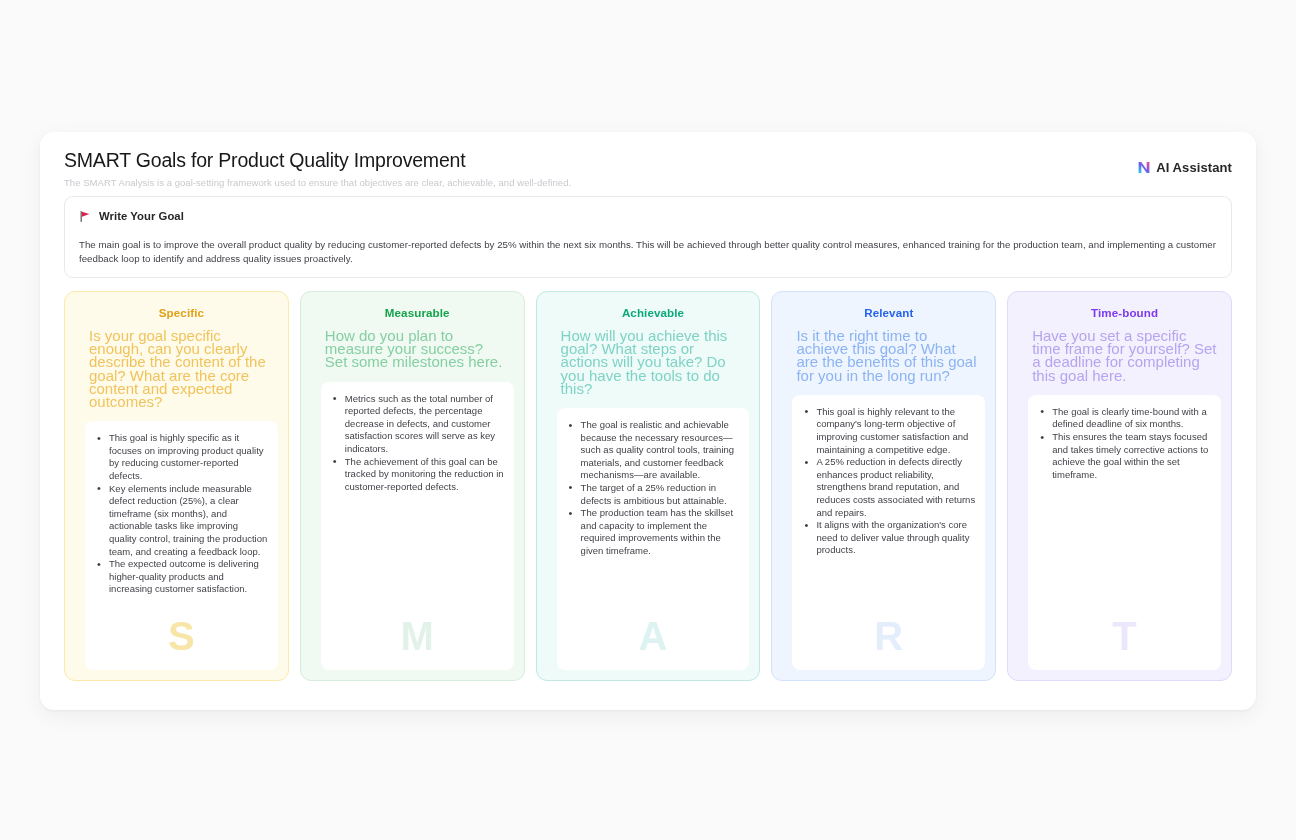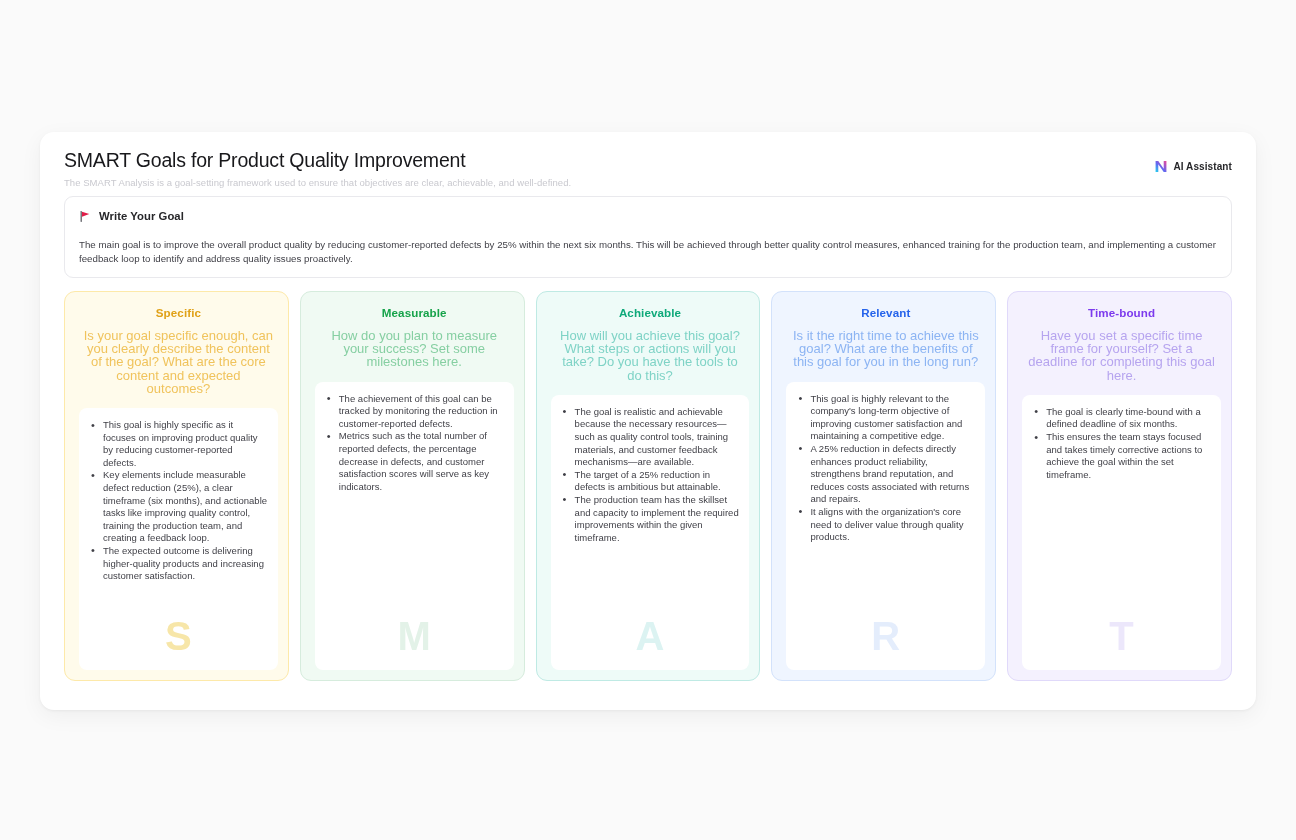--- a/index.html
+++ b/index.html
@@ -50,21 +50,21 @@
 
   #ai-badge {
     position: absolute;
     right: 0;
     top: 12px;
     display: flex;
     align-items: center;
     gap: 5px;
   }
   #ai-badge .ai-label {
-    font-size: 10px;
+    font-size: 13px;
     font-weight: 600;
     color: #27272a;
     letter-spacing: 0.1px;
   }
   .ai-mark { width: 14px; height: 13px; display: block; }
 
   
   #goal-box {
     position: absolute;
     left: 24px;
@@ -106,36 +106,35 @@
     width: 1168px;
     height: 390px;
     display: flex;
     gap: 11px;
   }
   .smart-card {
     position: relative;
     flex: 1 1 0;
     border-radius: 11px;
     border: 1px solid;
-    padding: 14px 10px 10px 14px;
+    padding: 14px 10px 10px 20px;
     display: flex;
     flex-direction: column;
     overflow: hidden;
   }
   .card-title {
     text-align: center;
     font-size: 11.6px;
     font-weight: 700;
     letter-spacing: 0.1px;
     line-height: 14px;
   }
   .card-prompt {
     margin-top: 9px;
-    text-align: center;
-    font-size: 13px;
+    font-size: 15px;
     line-height: 13.2px;
     padding: 0 4px;
   }
   .card-body {
     position: relative;
     margin-top: 13px;
     flex: 1 1 auto;
     background: #ffffff;
     border-radius: 8px;
     padding: 11px 10px 10px 10px;
@@ -259,22 +258,22 @@
             <li>The expected outcome is delivering higher-quality products and increasing customer satisfaction.</li>
           </ul>
           <div class="watermark">S</div>
         </div>
       </div>
       <div class="smart-card theme-measurable">
         <div class="card-title">Measurable</div>
         <div class="card-prompt">How do you plan to measure your success? Set some milestones here.</div>
         <div class="card-body">
           <ul>
+            <li>Metrics such as the total number of reported defects, the percentage decrease in defects, and customer satisfaction scores will serve as key indicators.</li>
             <li>The achievement of this goal can be tracked by monitoring the reduction in customer-reported defects.</li>
-            <li>Metrics such as the total number of reported defects, the percentage decrease in defects, and customer satisfaction scores will serve as key indicators.</li>
           </ul>
           <div class="watermark">M</div>
         </div>
       </div>
       <div class="smart-card theme-achievable">
         <div class="card-title">Achievable</div>
         <div class="card-prompt">How will you achieve this goal? What steps or actions will you take? Do you have the tools to do this?</div>
         <div class="card-body">
           <ul>
             <li>The goal is realistic and achievable because the necessary resources—such as quality control tools, training materials, and customer feedback mechanisms—are available.</li>

